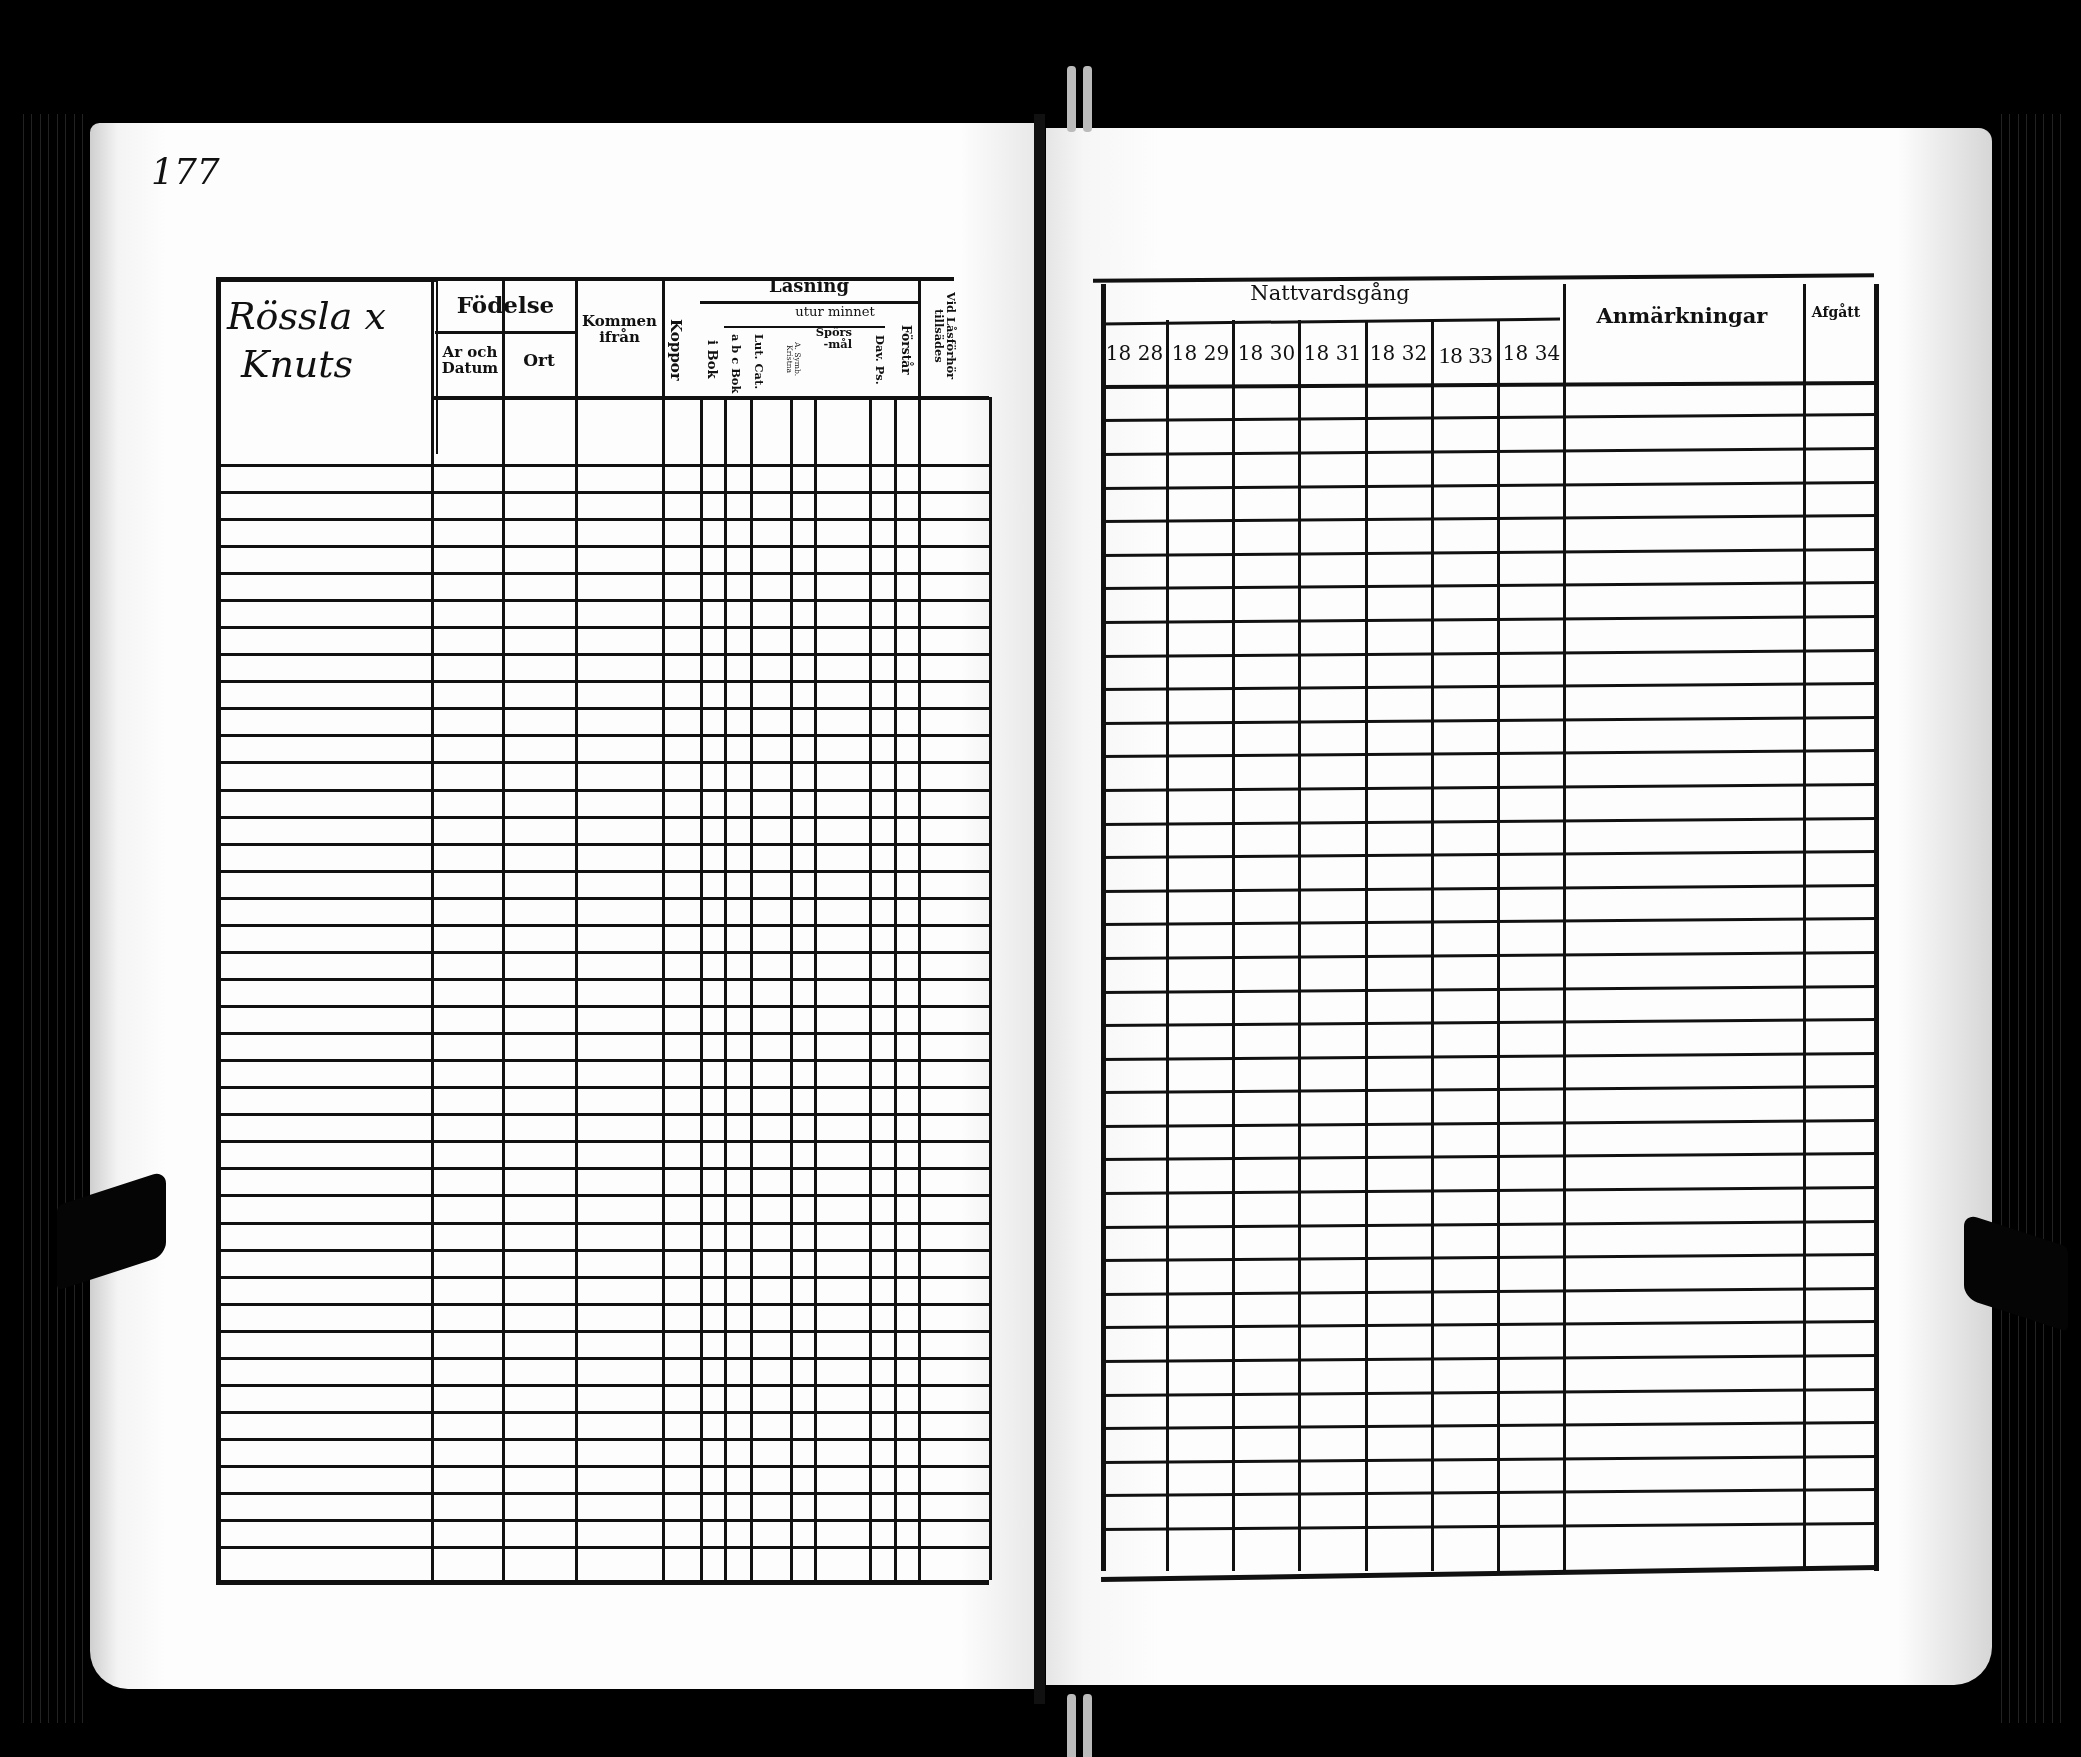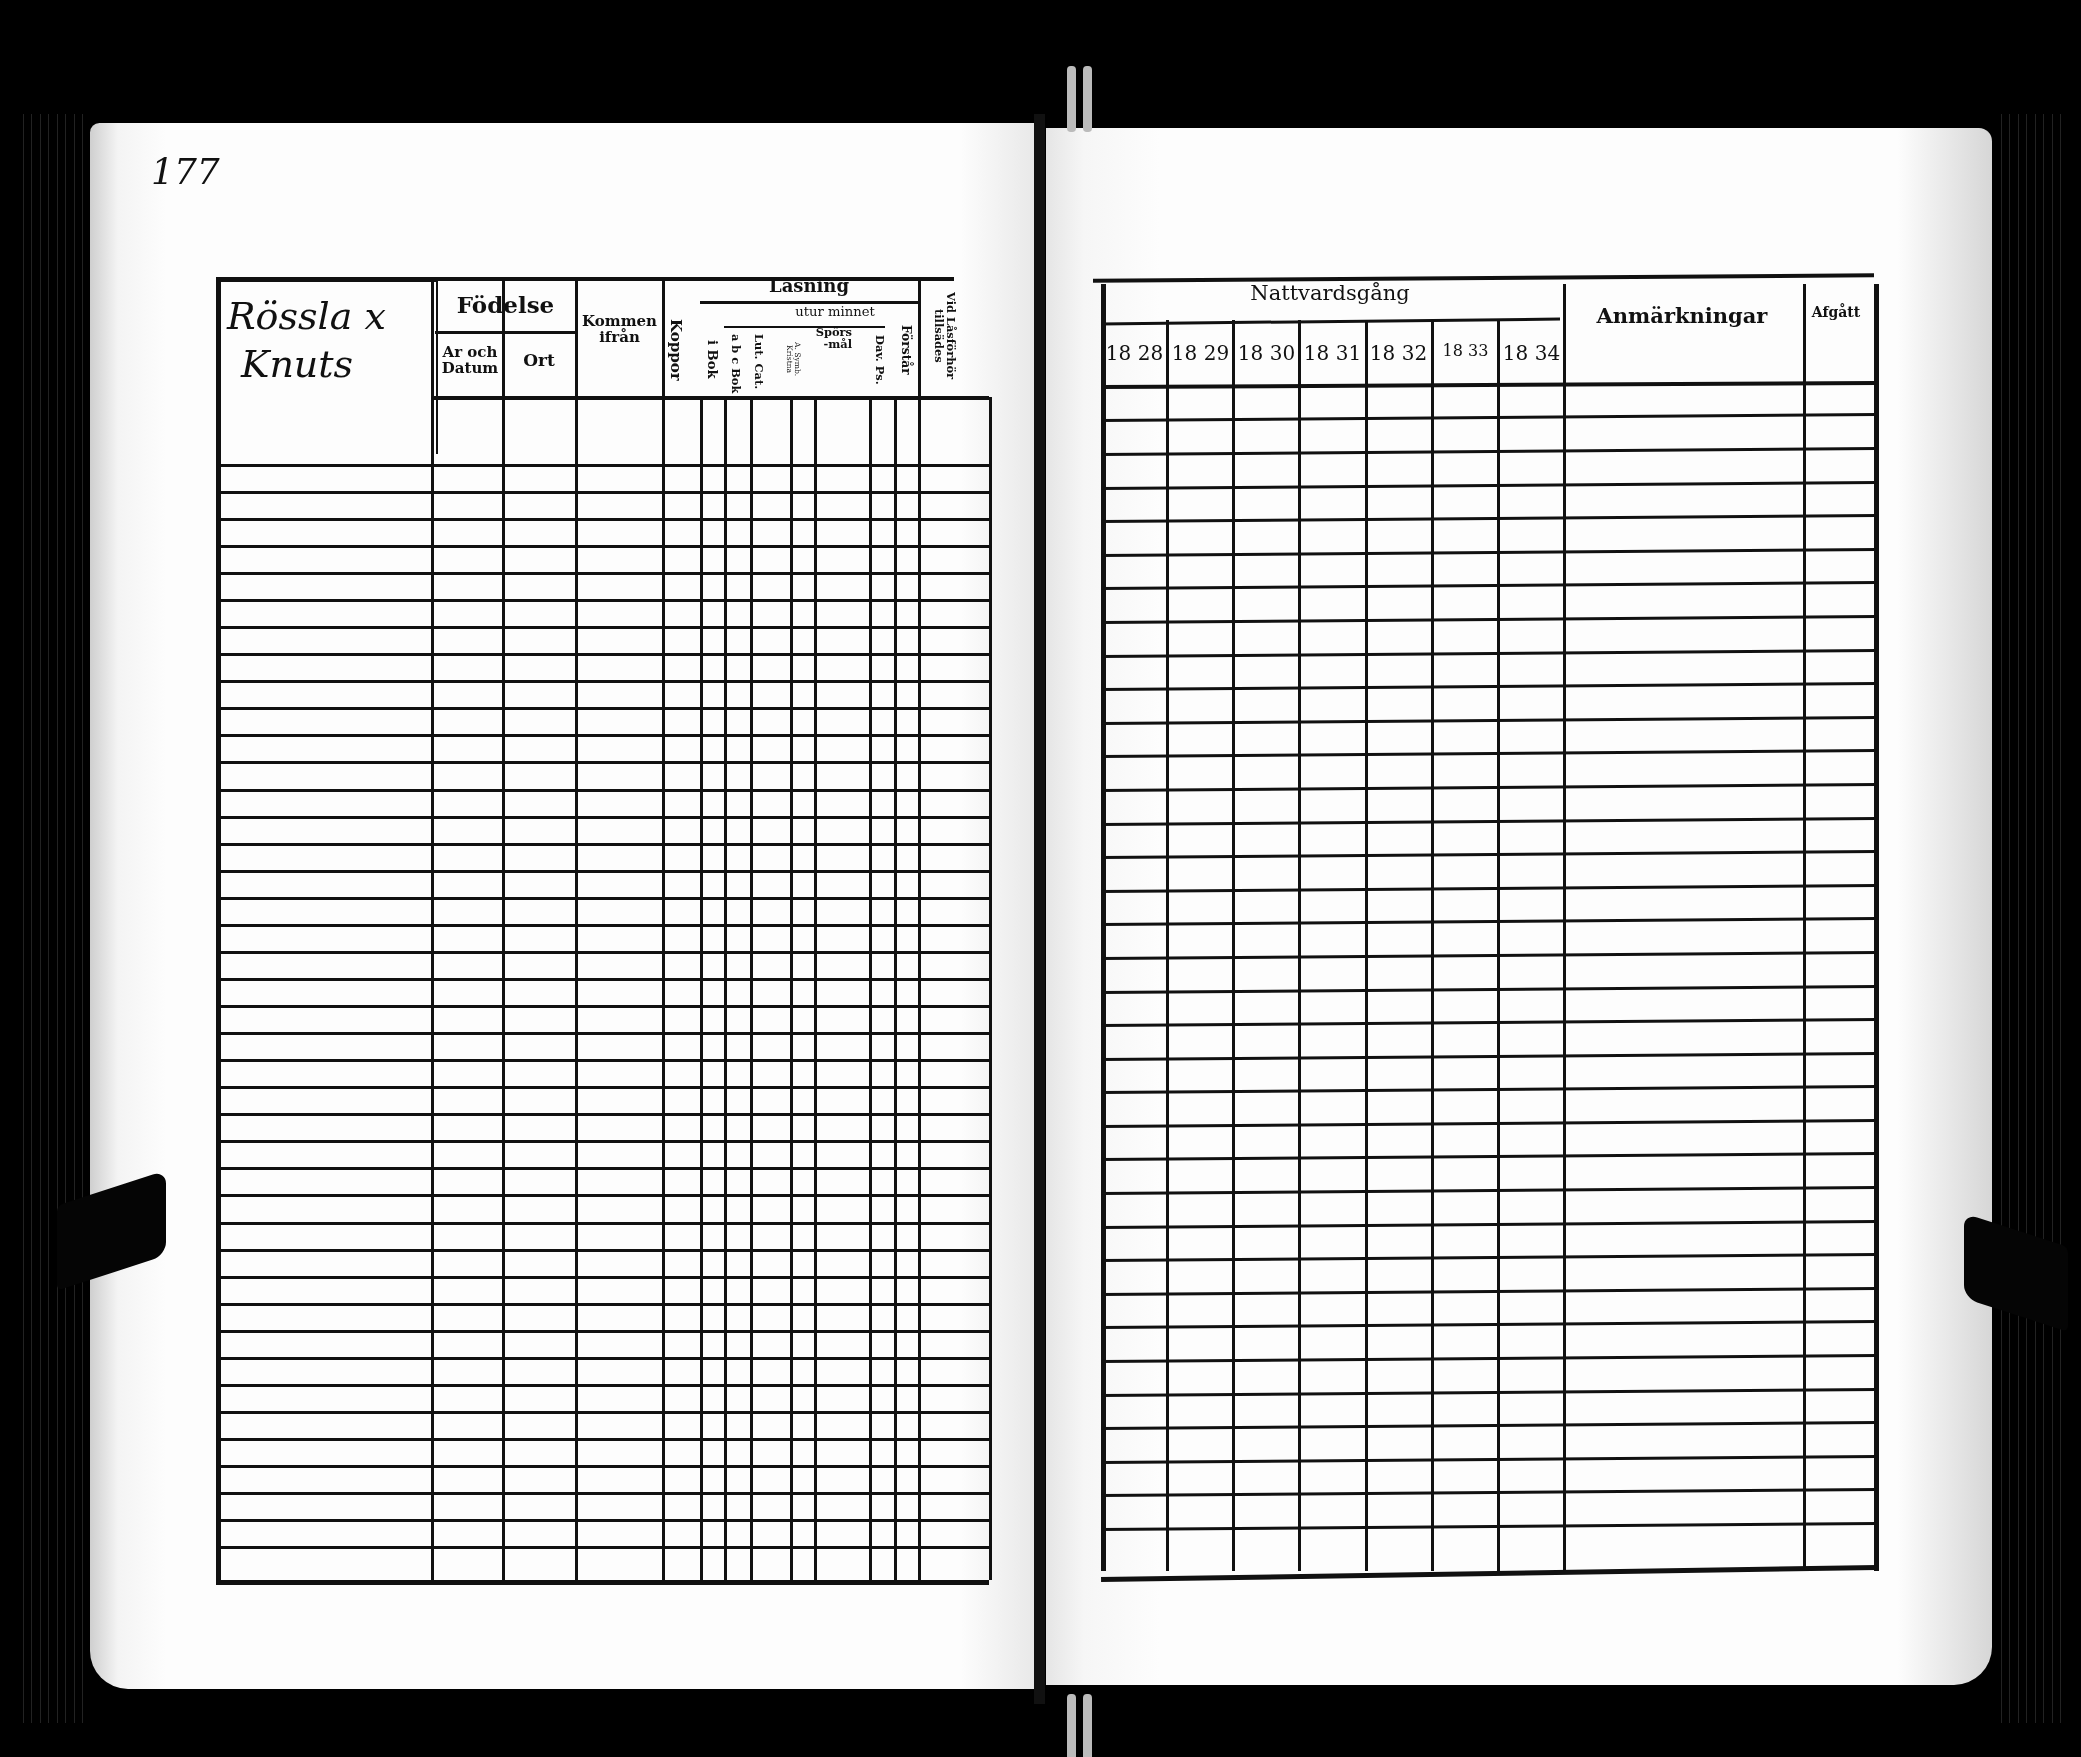--- a/index.html
+++ b/index.html
@@ -297,21 +297,21 @@
   <div class="hdr" style="left:1103px;top:282px;width:454px;font-size:21px;font-weight:normal;">Nattvardsgång</div>
   <div class="hline" style="left:1101px;top:320px;width:459px;height:2.8px;transform:rotate(-0.6deg);"></div>
   <div class="hdr" style="left:1566px;top:305px;width:232px;font-size:21px;font-weight:bold;">Anmärkningar</div>
   <div class="hdr" style="left:1803px;top:305px;width:66px;font-size:14px;">Afgått</div>
   <div id="ryears">
       <div class="hdr" style="left:1104px;top:343px;width:61px;font-size:20px;font-weight:normal;">18 28</div>
       <div class="hdr" style="left:1170px;top:343px;width:61px;font-size:20px;font-weight:normal;">18 29</div>
       <div class="hdr" style="left:1236px;top:343px;width:61px;font-size:20px;font-weight:normal;">18 30</div>
       <div class="hdr" style="left:1302px;top:343px;width:61px;font-size:20px;font-weight:normal;">18 31</div>
       <div class="hdr" style="left:1368px;top:343px;width:61px;font-size:20px;font-weight:normal;">18 32</div>
-      <div class="hdr" style="left:1435px;top:343px;width:61px;font-size:16px;font-weight:normal;">18 33</div>
+      <div class="hdr" style="left:1435px;top:343px;width:61px;font-size:24px;font-weight:normal;font-family:Liberation Serif, serif;">18 33</div>
       <div class="hdr" style="left:1501px;top:343px;width:61px;font-size:20px;font-weight:normal;">18 34</div>
     </div>
   <div id="rgrid">
       <div class="vline" style="left:1101px;top:284px;height:1287px;width:4.7px;"></div>
       <div class="vline" style="left:1166px;top:320px;height:1251px;"></div>
       <div class="vline" style="left:1232px;top:320px;height:1251px;"></div>
       <div class="vline" style="left:1298px;top:320px;height:1251px;"></div>
       <div class="vline" style="left:1365px;top:320px;height:1251px;"></div>
       <div class="vline" style="left:1431px;top:320px;height:1251px;"></div>
       <div class="vline" style="left:1497px;top:320px;height:1251px;"></div>

